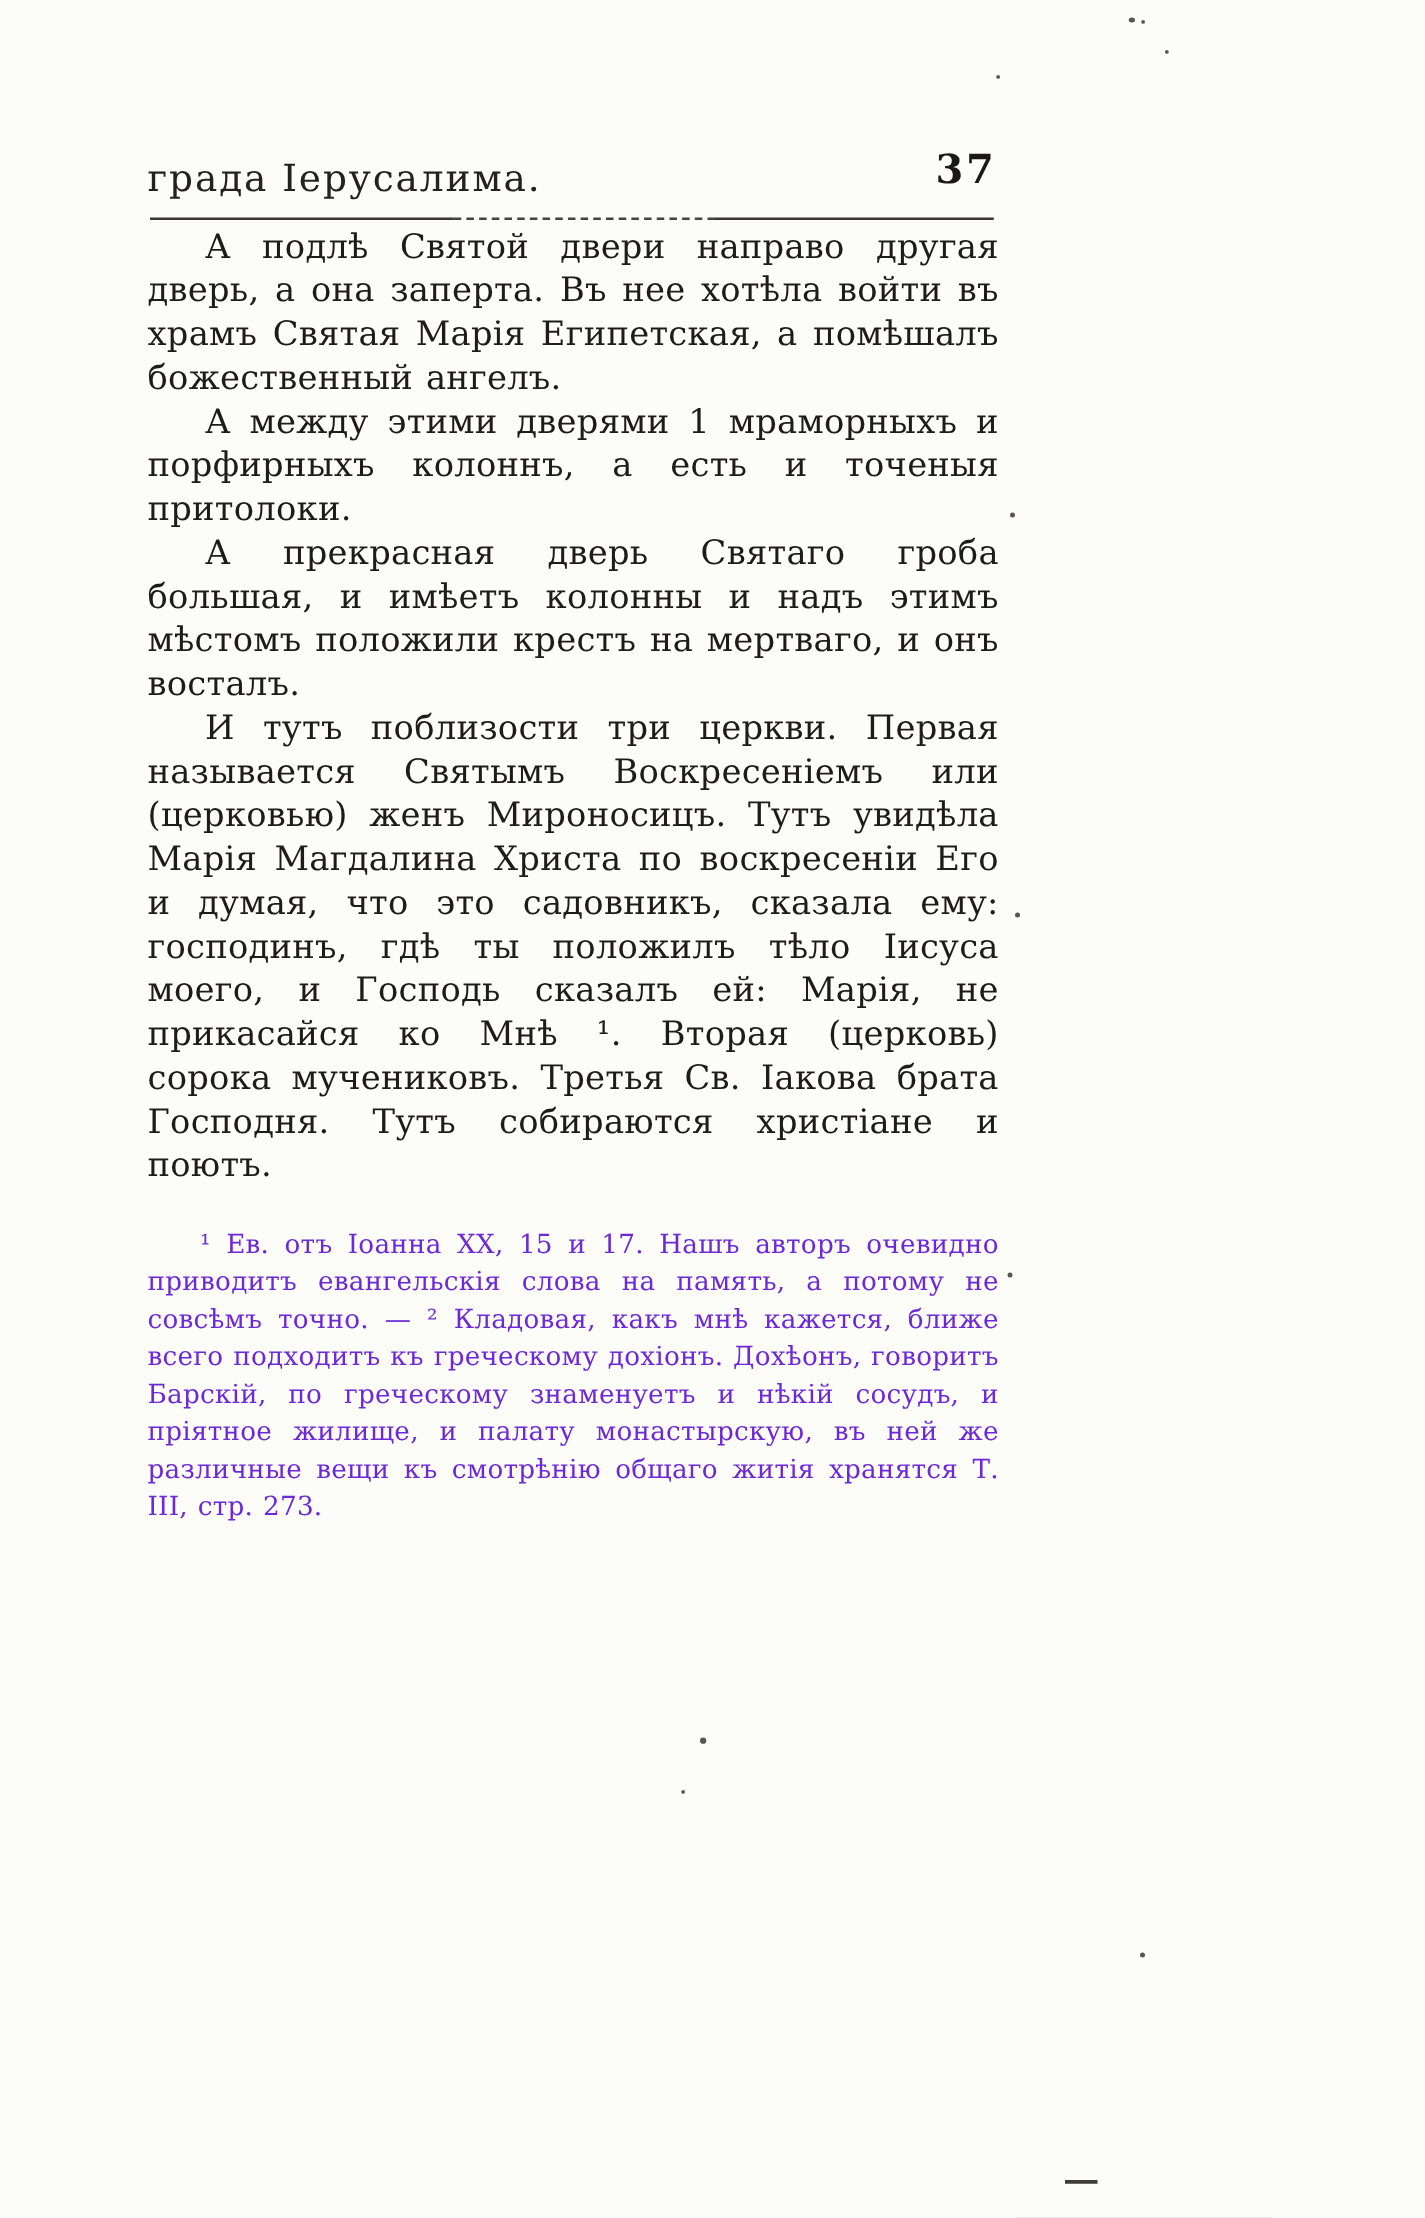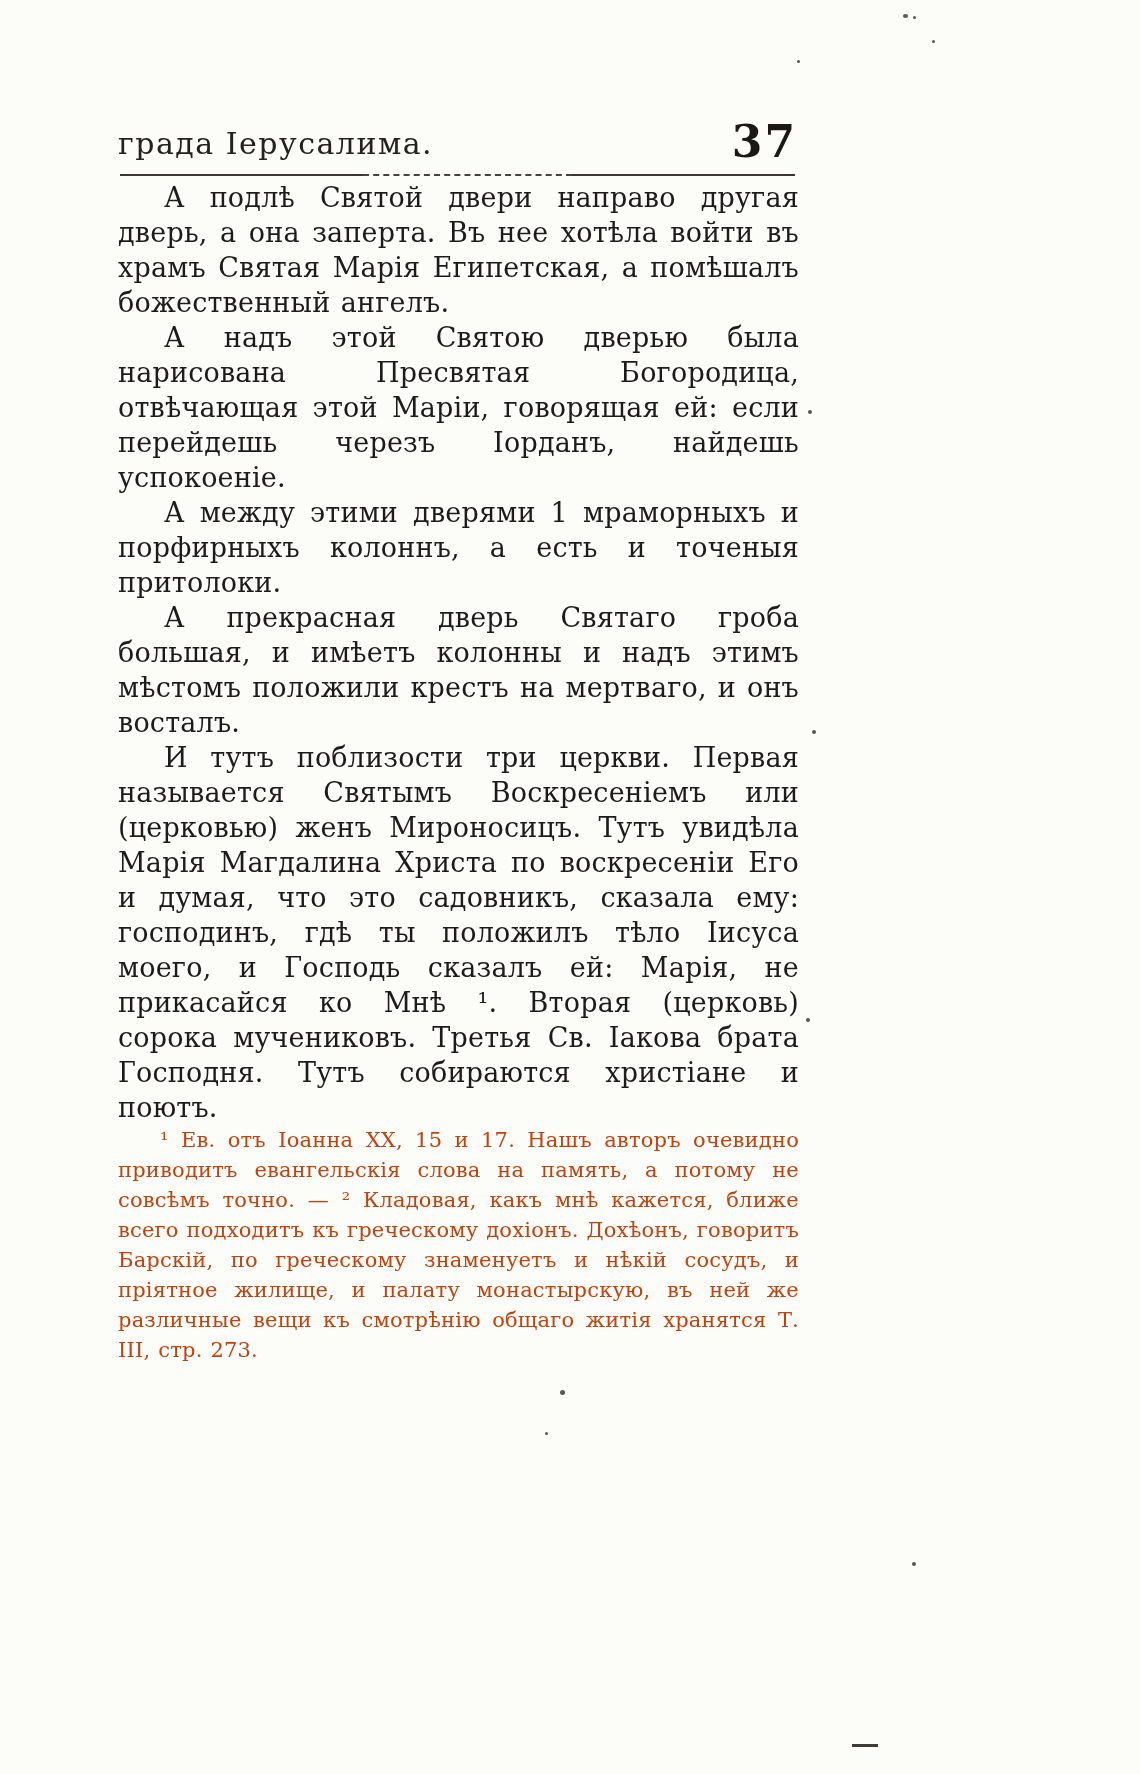--- a/index.html
+++ b/index.html
@@ -21,21 +21,21 @@
   .header { position:relative; height:50px; }
   .header-title {
     position:absolute; left:0; right:0;
     text-align:left;
     font-size:30px;
     letter-spacing:1.5px;
     color:#24211e;
   }
   .page-number {
     position:absolute; right:2px; top:-10px;
-    font-size:44px;
+    font-size:32px;
     font-weight:bold;
     letter-spacing:2px;
     color:#1b1916;
   }
   .header-rule {
     position:absolute; left:2px; right:4px; bottom:0;
     display:flex; height:3px;
   }
   .header-rule .seg { display:block; height:0; align-self:flex-end; }
   .header-rule .s1 { width:36%; border-top:2.5px solid #3a3631; }
@@ -44,26 +44,27 @@
   .body {
     margin-top:4px;
     font-size:27px;
     line-height:35px;
     text-align:justify;
     word-spacing:1.5px;
     letter-spacing:0.2px;
   }
   .body p { text-indent:46px; }
   .footnotes {
+    margin-top:30px;
     font-size:21px;
     line-height:30px;
     text-align:justify;
     word-spacing:1px;
     letter-spacing:0.2px;
-    color:#c2410c;
+    color:#6d28d9;
   }
   .footnotes p { text-indent:42px; }
   .speck {
     position:absolute;
     background:#5a564f;
     border-radius:50%;
     display:block;
   }
   .dash-mark {
     position:absolute;
@@ -84,21 +85,20 @@
       <div class="page-number">37</div>
       <div class="header-rule">
         <span class="seg s1"></span>
         <span class="seg s2"></span>
         <span class="seg s3"></span>
       </div>
     </div>
 
     <div class="body">
       <p>А подлѣ Святой двери направо другая дверь, а она заперта. Въ нее хотѣла войти въ храмъ Святая Марія Египетская, а помѣшалъ божественный ангелъ.</p>
-      <p>А надъ этой Святою дверью была нарисована Пресвятая Богородица, отвѣчающая этой Маріи, говорящая ей: если перейдешь черезъ Іорданъ, найдешь успокоеніе.</p>
       <p>А между этими дверями 1 мраморныхъ и порфирныхъ колоннъ, а есть и точеныя притолоки.</p>
       <p>А прекрасная дверь Святаго гроба большая, и имѣетъ колонны и надъ этимъ мѣстомъ положили крестъ на мертваго, и онъ восталъ.</p>
       <p>И тутъ поблизости три церкви. Первая называется Святымъ Воскресеніемъ или (церковью) женъ Мироносицъ. Тутъ увидѣла Марія Магдалина Христа по воскресеніи Его и думая, что это садовникъ, сказала ему: господинъ, гдѣ ты положилъ тѣло Іисуса моего, и Господь сказалъ ей: Марія, не прикасайся ко Мнѣ ¹. Вторая (церковь) сорока мучениковъ. Третья Св. Іакова брата Господня. Тутъ собираются христіане и поютъ.</p>
     </div>
 
     <div class="footnotes">
       <p><span>¹ Ев. отъ Іоанна XX, 15 и 17. Нашъ авторъ очевидно приводитъ евангельскія слова на память, а потому не совсѣмъ точно. —</span> <span>² Кладовая, какъ мнѣ кажется, ближе всего подходитъ къ греческому дохіонъ. Дохѣонъ, говоритъ Барскій, по греческому знаменуетъ и нѣкій сосудъ, и пріятное жилище, и палату монастырскую, въ ней же различные вещи къ смотрѣнію общаго житія хранятся Т. III, стр. 273.</span></p>
     </div>
 
   </div>

